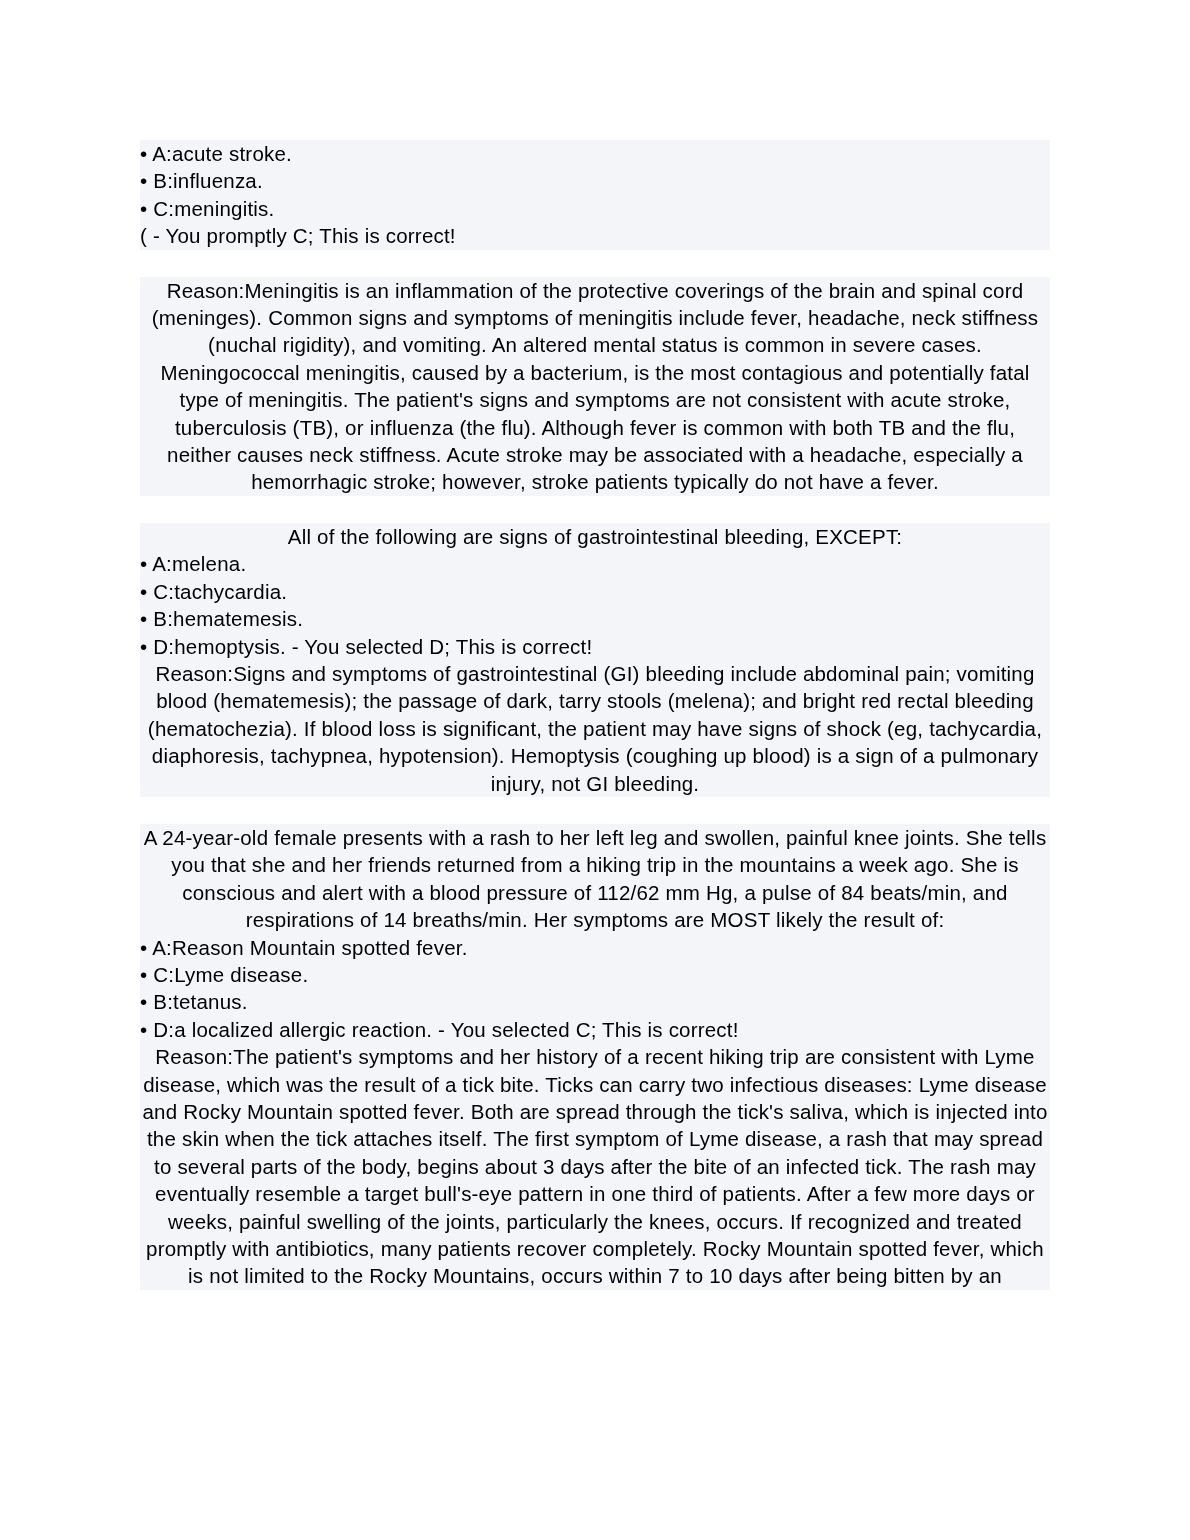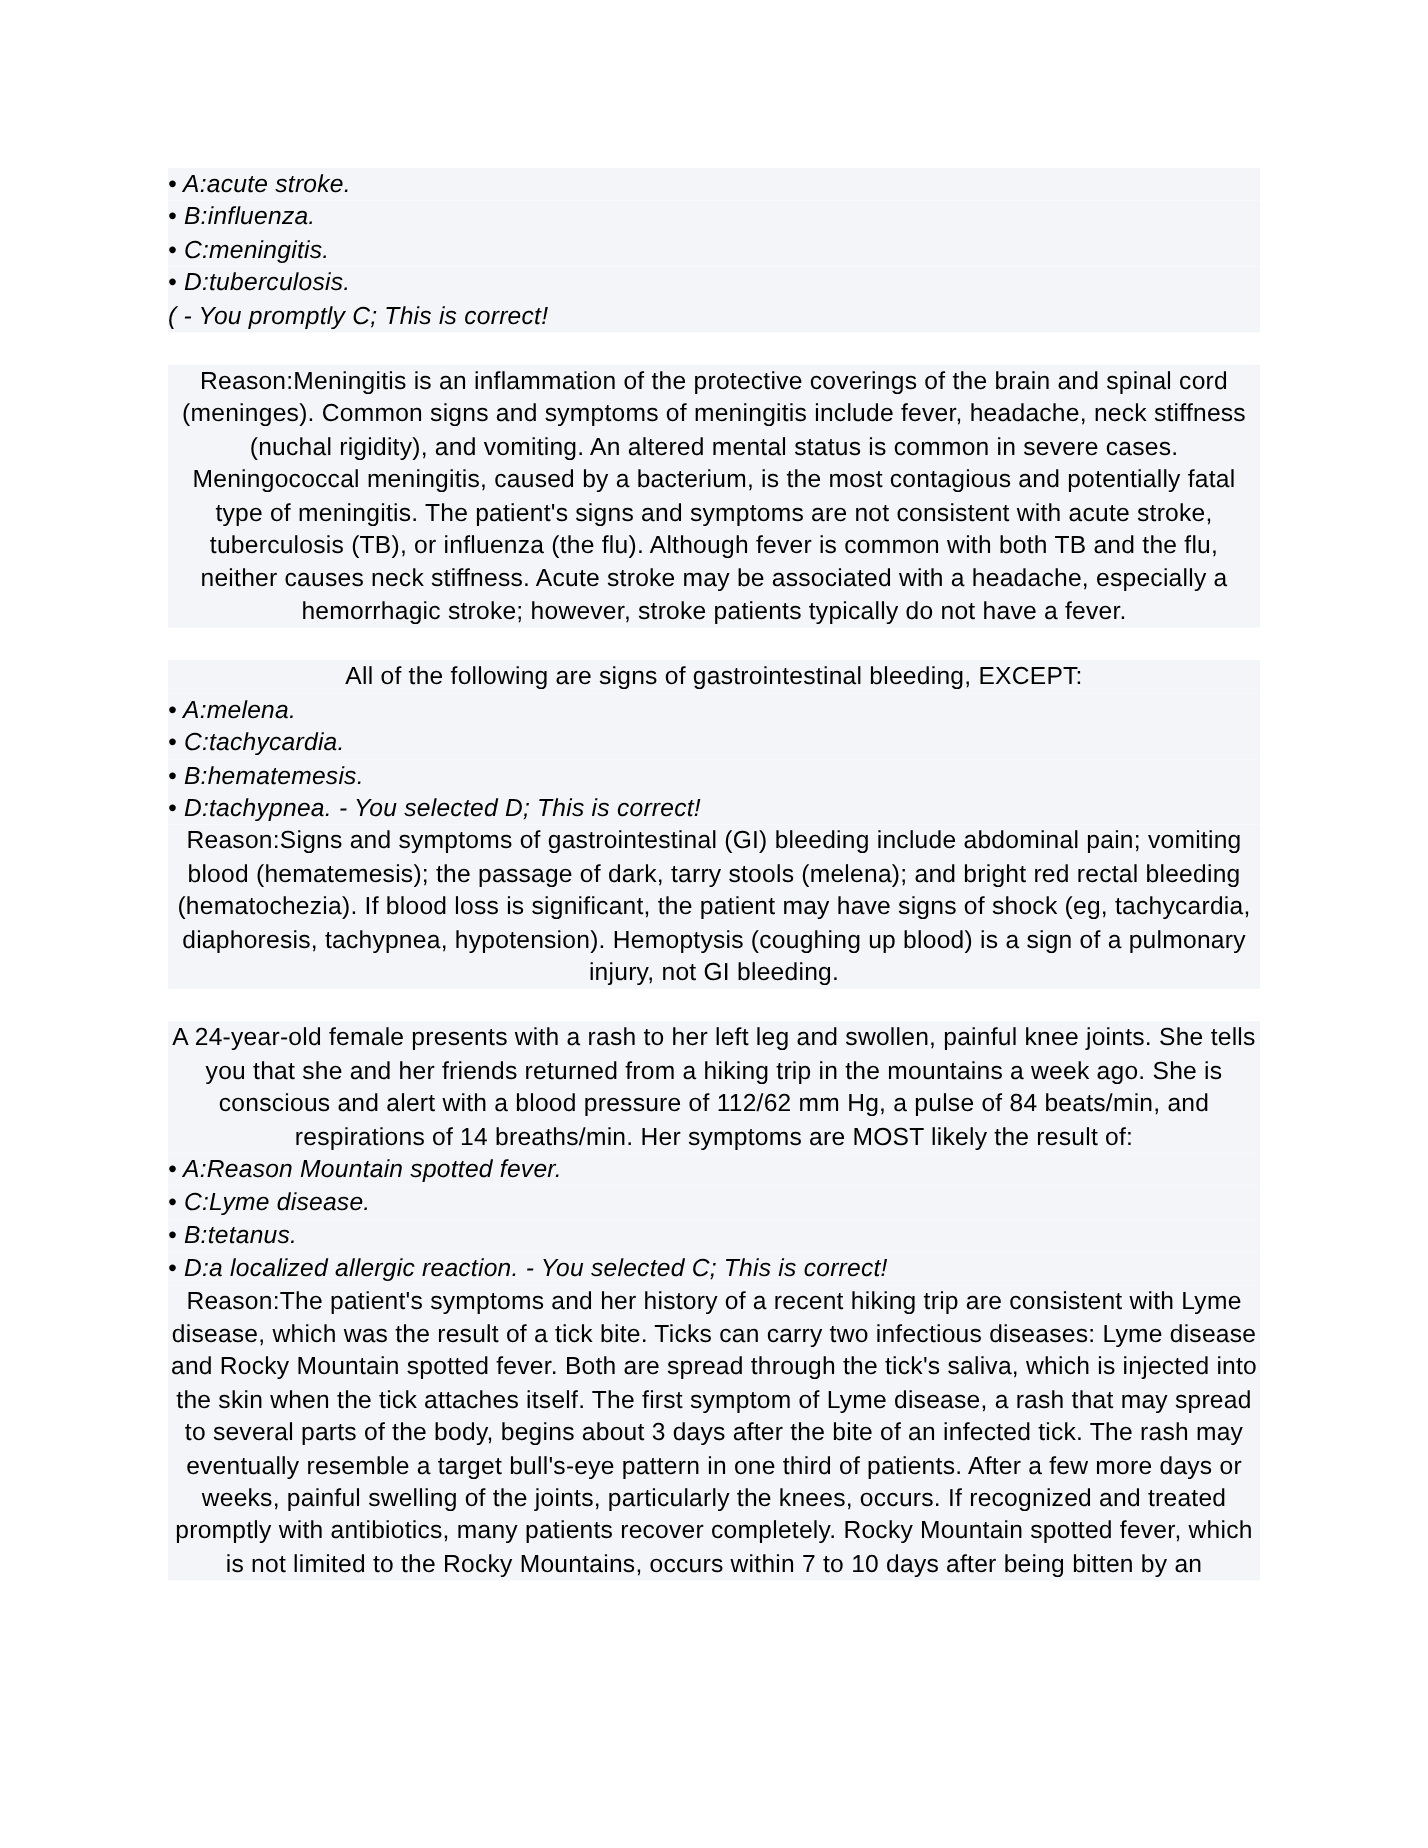--- a/index.html
+++ b/index.html
@@ -33,50 +33,48 @@
   }
   .para {
     text-align: center;
   }
   
   .hl {
     background: #f4f5f8;
   }
   .bullet {
     white-space: pre-wrap;
-    font-style: italic;
   }
 </style>
 </head>
 <body>
 
 <div class="page">
   <div class="doc">
 
     <div class="block">
       <div class="bullet hl">• A:acute stroke.</div>
       <div class="bullet hl">• B:influenza.</div>
       <div class="bullet hl">• C:meningitis.</div>
-      <div class="bullet hl">• D:tuberculosis.</div>
       <div class="bullet hl">( - You promptly C; This is correct!</div>
     </div>
 
     <div class="spacer"></div>
 
     <div class="block para hl">Reason:Meningitis is an inflammation of the protective coverings of the brain and spinal cord (meninges). Common signs and symptoms of meningitis include fever, headache, neck stiffness (nuchal rigidity), and vomiting. An altered mental status is common in severe cases. Meningococcal meningitis, caused by a bacterium, is the most contagious and potentially fatal type of meningitis. The patient's signs and symptoms are not consistent with acute stroke, tuberculosis (TB), or influenza (the flu). Although fever is common with both TB and the flu, neither causes neck stiffness. Acute stroke may be associated with a headache, especially a hemorrhagic stroke; however, stroke patients typically do not have a fever.</div>
 
     <div class="spacer"></div>
 
     <div class="block para hl">All of the following are signs of gastrointestinal bleeding, EXCEPT:</div>
 
     <div class="block">
       <div class="bullet hl">• A:melena.</div>
       <div class="bullet hl">• C:tachycardia.</div>
       <div class="bullet hl">• B:hematemesis.</div>
-      <div class="bullet hl">• D:tachypnea. - You selected D; This is correct!</div>
+      <div class="bullet hl">• D:hemoptysis. - You selected D; This is correct!</div>
     </div>
 
     <div class="block para hl">Reason:Signs and symptoms of gastrointestinal (GI) bleeding include abdominal pain; vomiting blood (hematemesis); the passage of dark, tarry stools (melena); and bright red rectal bleeding (hematochezia). If blood loss is significant, the patient may have signs of shock (eg, tachycardia, diaphoresis, tachypnea, hypotension). Hemoptysis (coughing up blood) is a sign of a pulmonary injury, not GI bleeding.</div>
 
     <div class="spacer"></div>
 
     <div class="block para hl">A 24-year-old female presents with a rash to her left leg and swollen, painful knee joints. She tells you that she and her friends returned from a hiking trip in the mountains a week ago. She is conscious and alert with a blood pressure of 112/62 mm Hg, a pulse of 84 beats/min, and respirations of 14 breaths/min. Her symptoms are MOST likely the result of:</div>
 
     <div class="block">
       <div class="bullet hl">• A:Reason Mountain spotted fever.</div>

